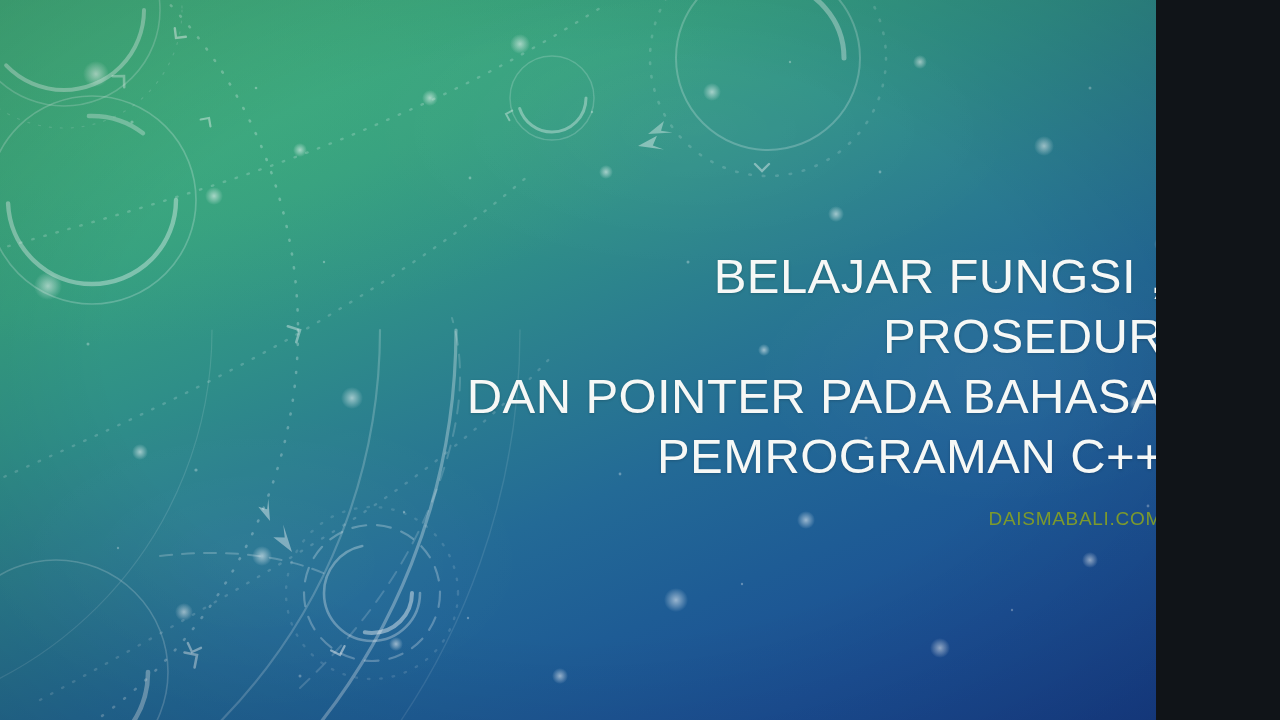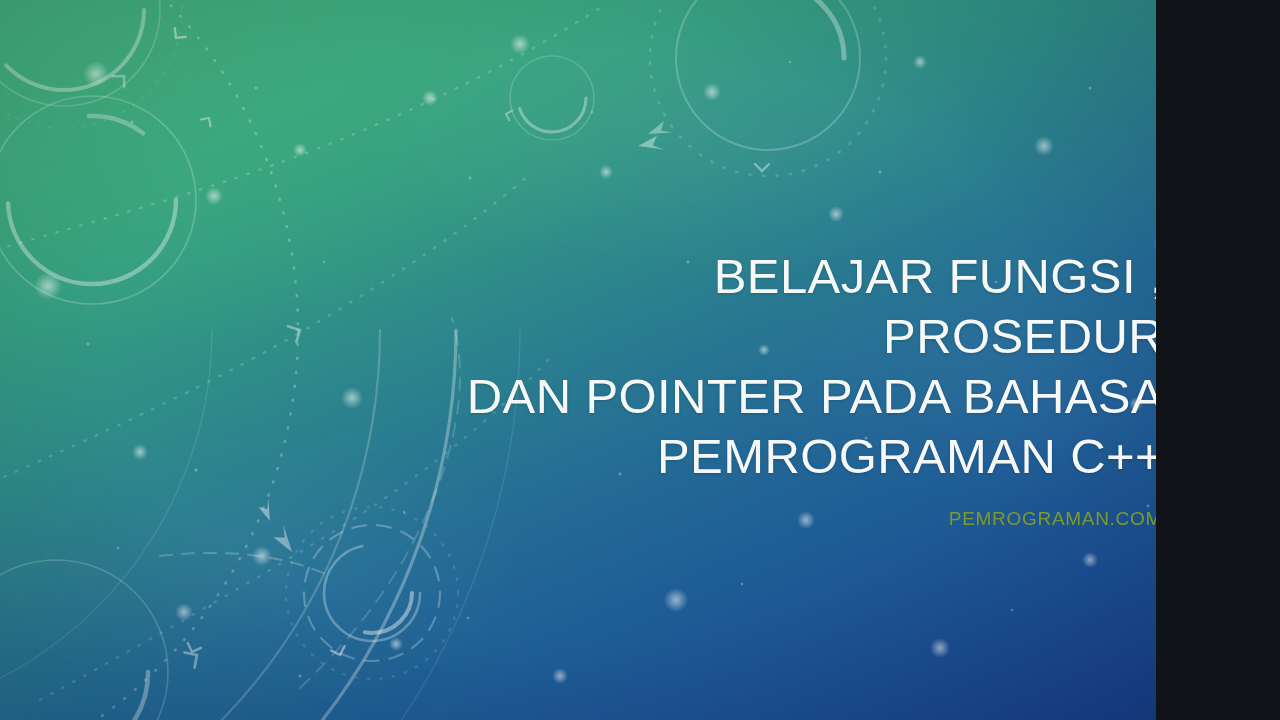--- a/index.html
+++ b/index.html
@@ -348,16 +348,16 @@
 
     </g>
   </svg>
 
   <div class="vignette"></div>
 
   <div class="content">
     <h1 class="title">BELAJAR FUNGSI , PROSEDUR
 DAN POINTER PADA BAHASA
 PEMROGRAMAN C++</h1>
-    <div class="attrib">PEMROGRAMAN.COM</div>
+    <div class="attrib">DAISMABALI.COM</div>
   </div>
 
 </div>
 
 </body></html>

